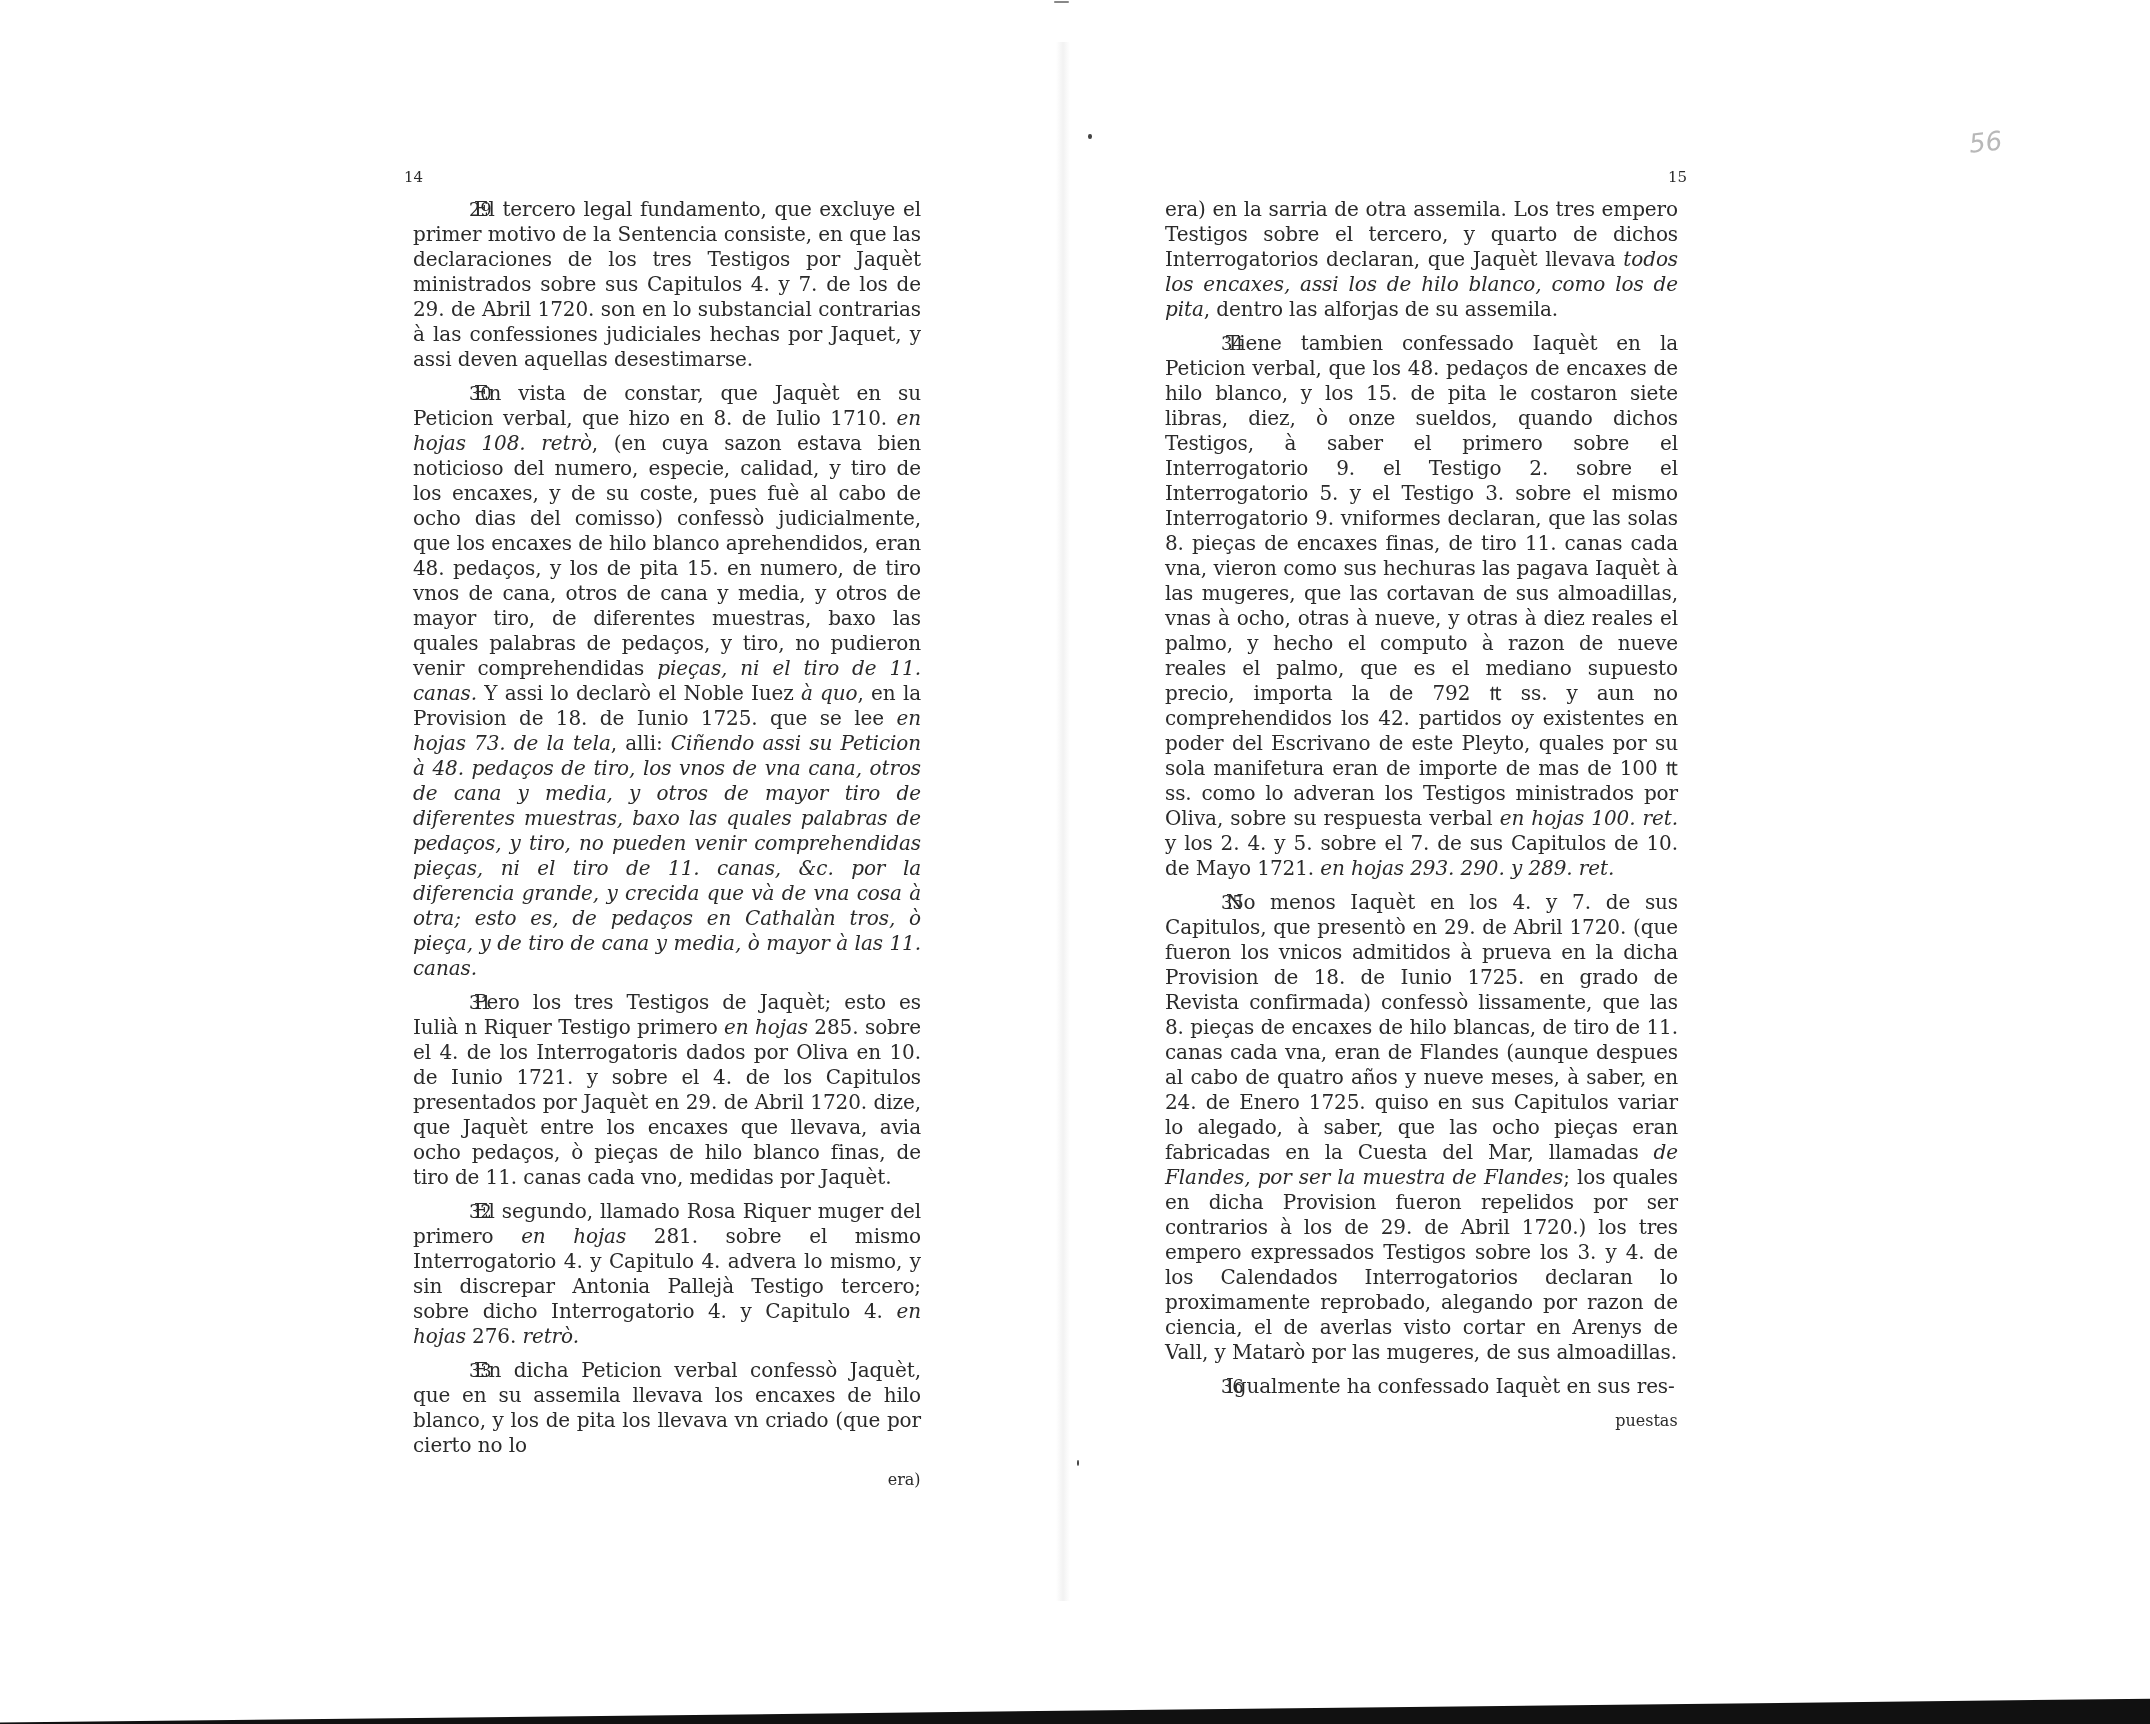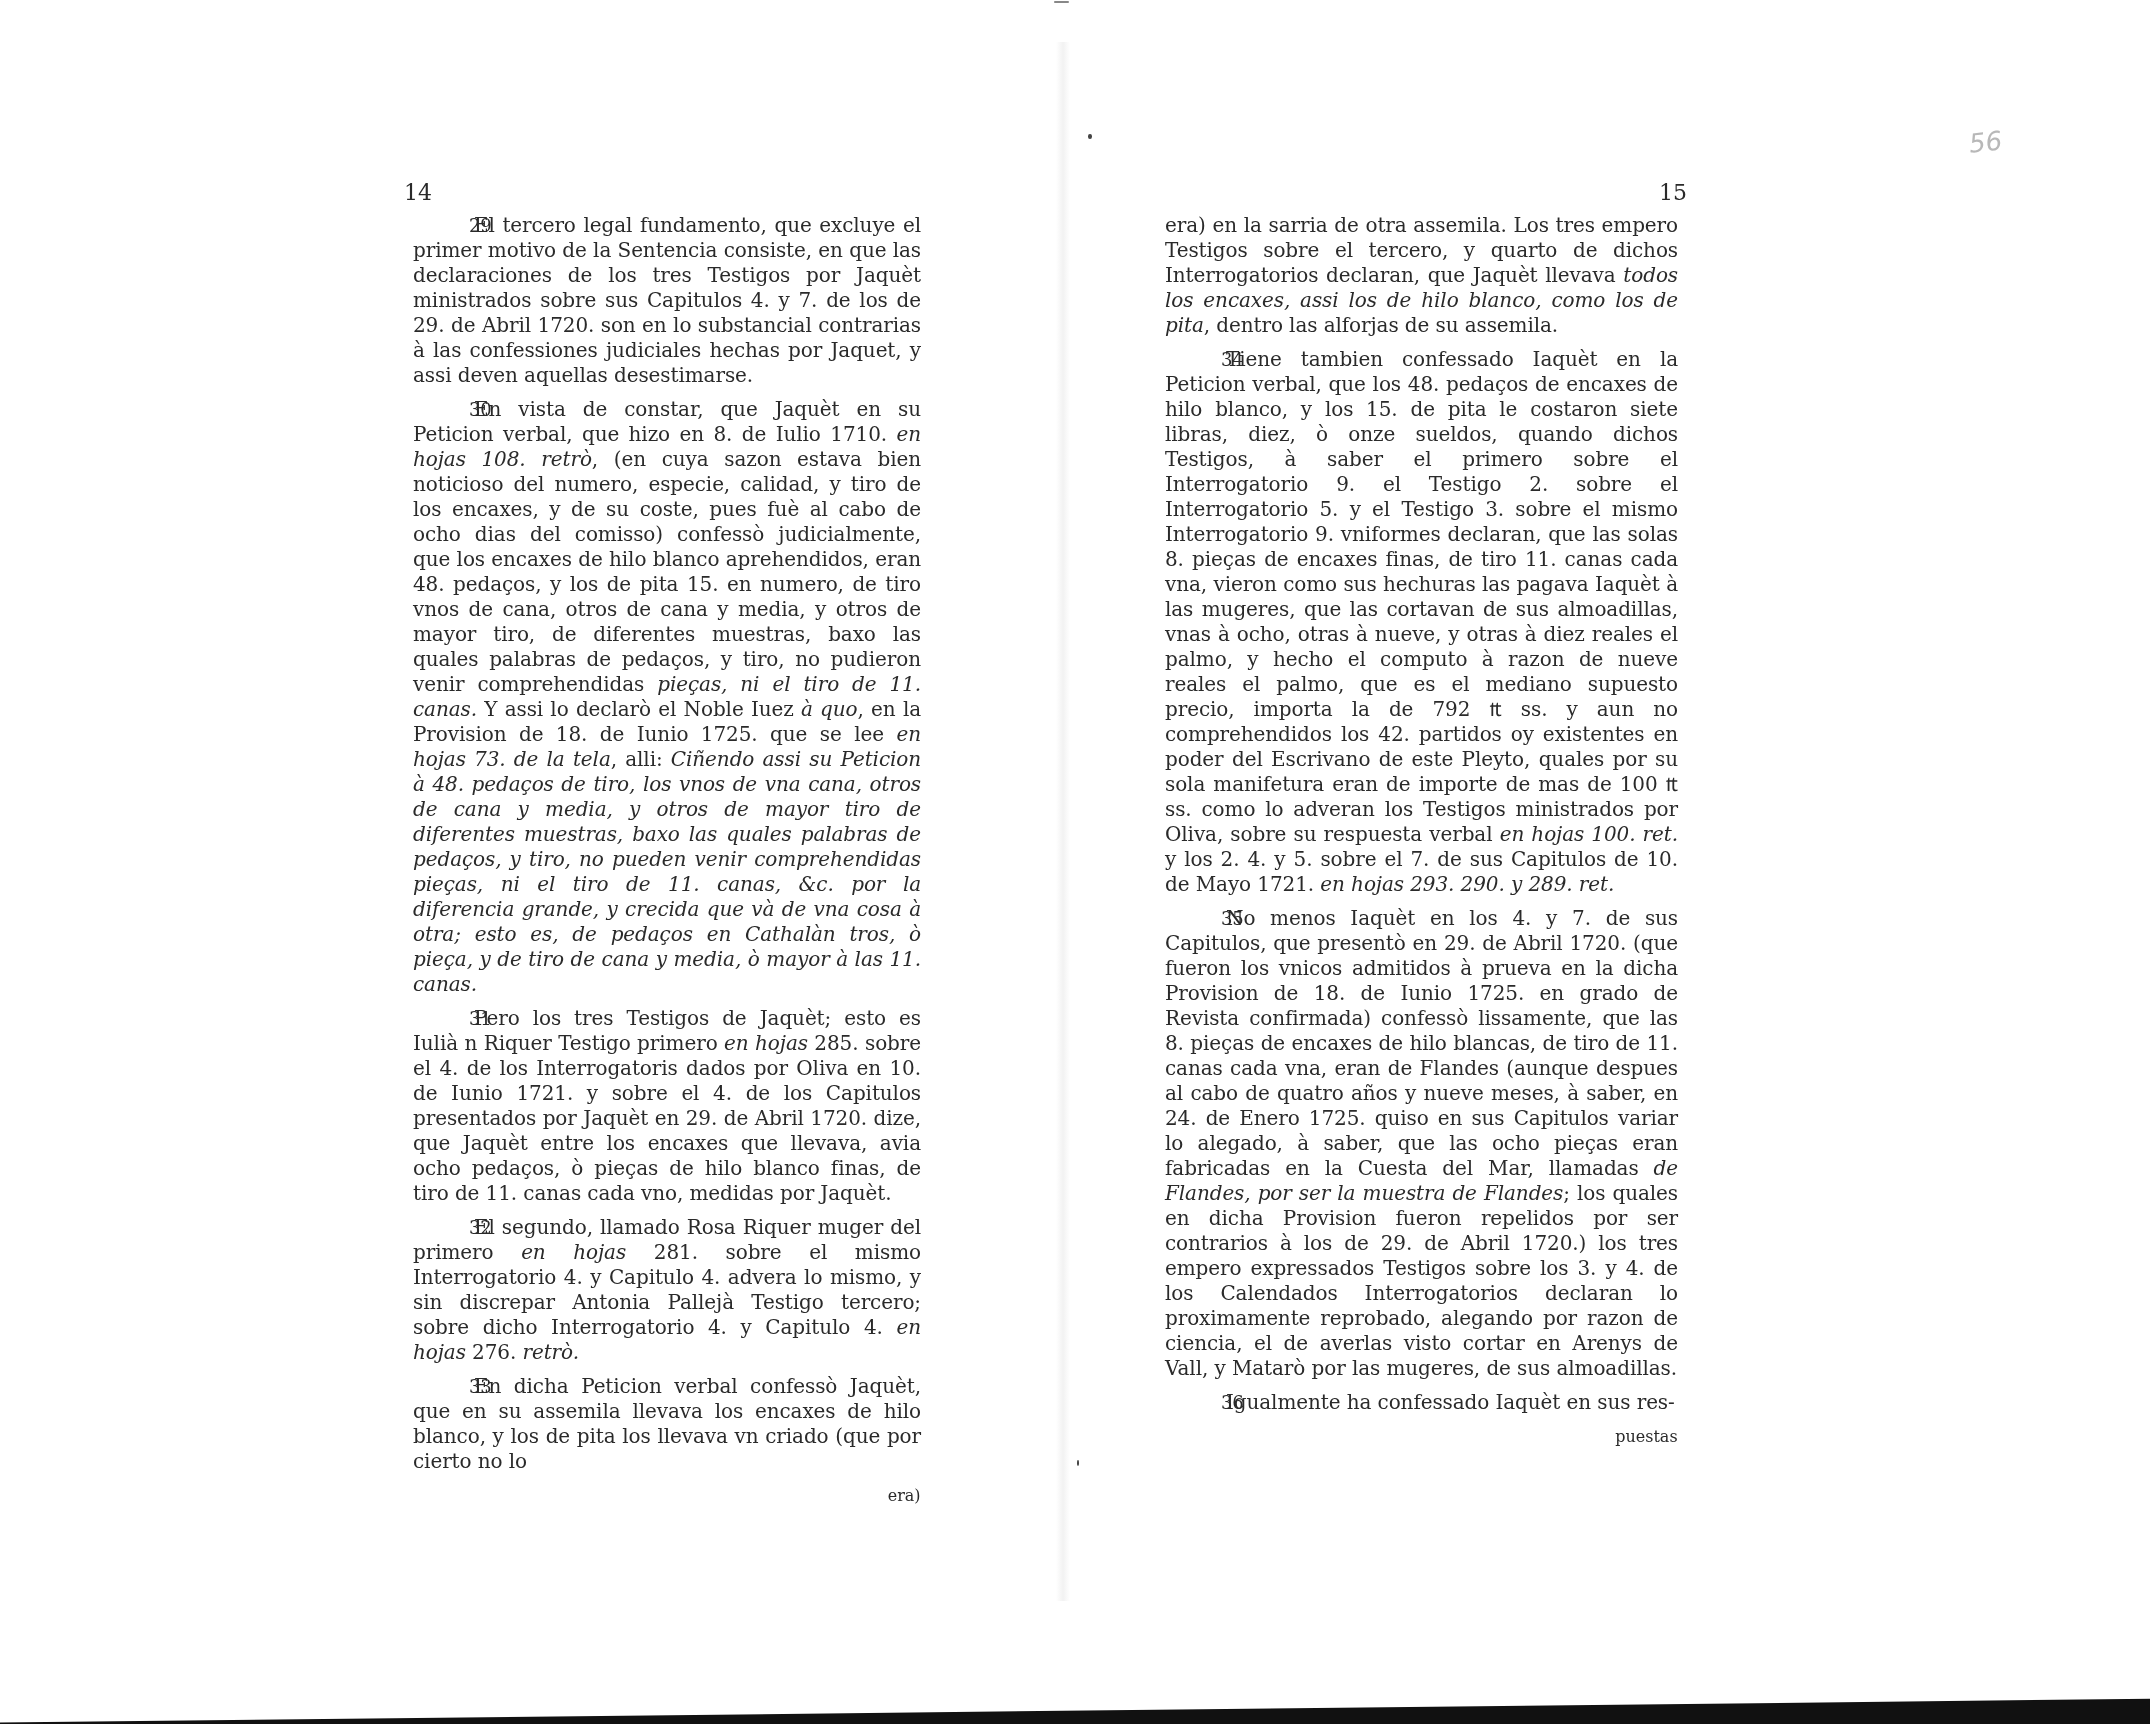--- a/index.html
+++ b/index.html
@@ -16,21 +16,21 @@
   .top-mark { position: absolute; left: 1054px; top: 1.4px; width: 15px; height: 1.9px; background:#888; border-radius:0.9px; }
   .dot { position:absolute; width:3.8px; height:4.7px; border-radius:50%; background:#444; }
   .bottom-strip {
     position: absolute; left: 0; bottom: 0; width: 2151px; height: 28px;
     background: #111;
     clip-path: polygon(0 100%, 0 95%, 100% 10%, 100% 100%);
   }
   .page { position: absolute; top: 164px; }
   .page.left { left: 404px; width: 526px; }
   .page.right { left: 1156px; width: 531px; }
-  .folio { font-size: 22px; line-height: 26px; height: 23.5px; margin-top: 16px; }
+  .folio { font-size: 15px; line-height: 26px; height: 23.5px; }
   .right .folio { text-align: right; }
   .para {
     font-size: 20px; line-height: 25px; text-align: justify;
     text-indent: 28px; margin: 9px; letter-spacing: -0.1px;
   }
   .para .num { display:inline-block; width: 33px; font-size: 18px; }
   .para em { font-style: italic; }
   .cont { text-indent: 0; }
   .catch { text-align: right; font-size: 16px; line-height: 25px; padding-right: 9.4px; }
   .annot {

